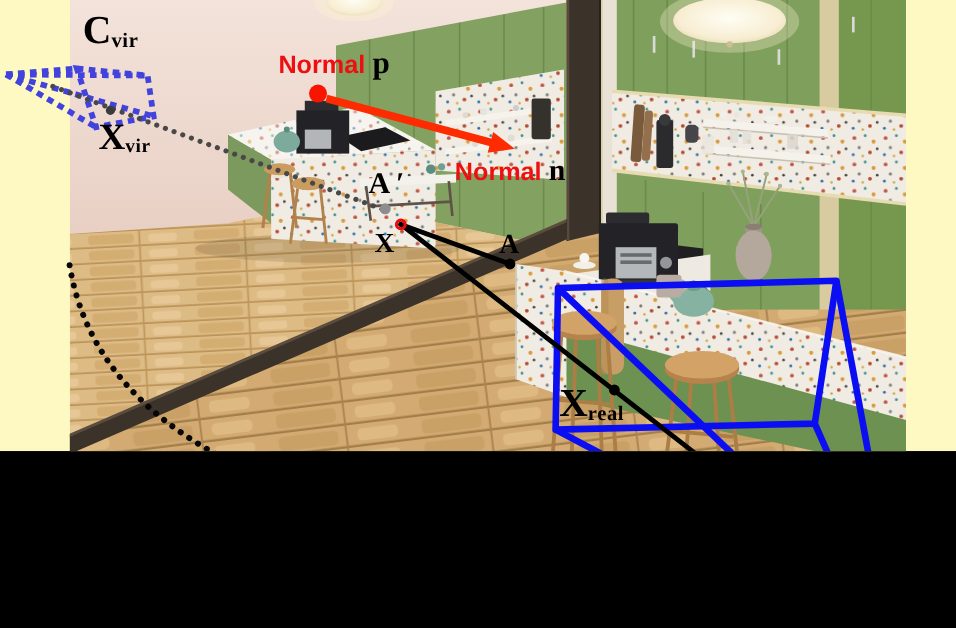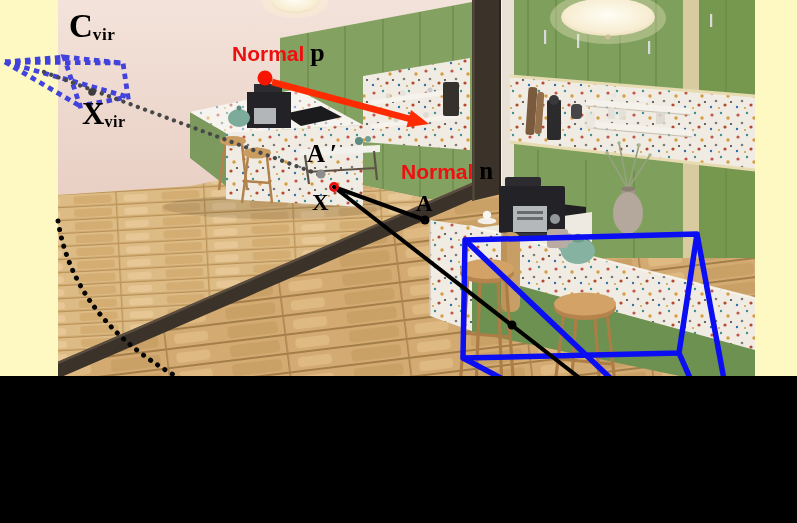--- a/index.html
+++ b/index.html
@@ -249,22 +249,23 @@
       <circle cx="425" cy="220" r="4.5" fill="#000000"></circle>
       <circle cx="512" cy="325" r="4.5" fill="#000000"></circle>
     </svg>
 
   <div class="lbl serif" id="lbl-cvir" style="left: 69px; top: 10px;"><span>C</span><span class="sub">vir</span></div>
 
   <div class="lbl serif" id="lbl-xvir" style="left: 82px; top: 98px;"><span>X</span><span class="sub">vir</span></div>
 
   <div class="lbl" id="lbl-centre" style="left: 232px; top: 40px;"><span class="sans red word">Normal</span><span class="serif sym">p</span></div>
 
-  <div class="lbl" id="lbl-normal" style="left: 401px; top: 130px; margin-top: 28px;"><span class="sans red word">Normal</span><span class="serif sym">n</span></div>
+  <div class="lbl" id="lbl-normal" style="left: 379px; top: 130px;"><span class="sans red word">Normal</span><span class="serif sym">n</span></div>
 
   <div class="lbl serif" id="lbl-aprime" style="left: 307px; top: 141px;"><span>A ′</span></div>
 
   <div class="lbl serif" id="lbl-x" style="left: 312px; top: 191px;"><span>X</span></div>
 
   <div class="lbl serif" id="lbl-a" style="left: 416px; top: 192px;"><span>A</span></div>
 
+  <div class="lbl serif" id="lbl-xreal" style="left: 466px; top: 321px;"><span>X</span><span class="sub">real</span></div>
 
 </div>
 
 </body></html>

